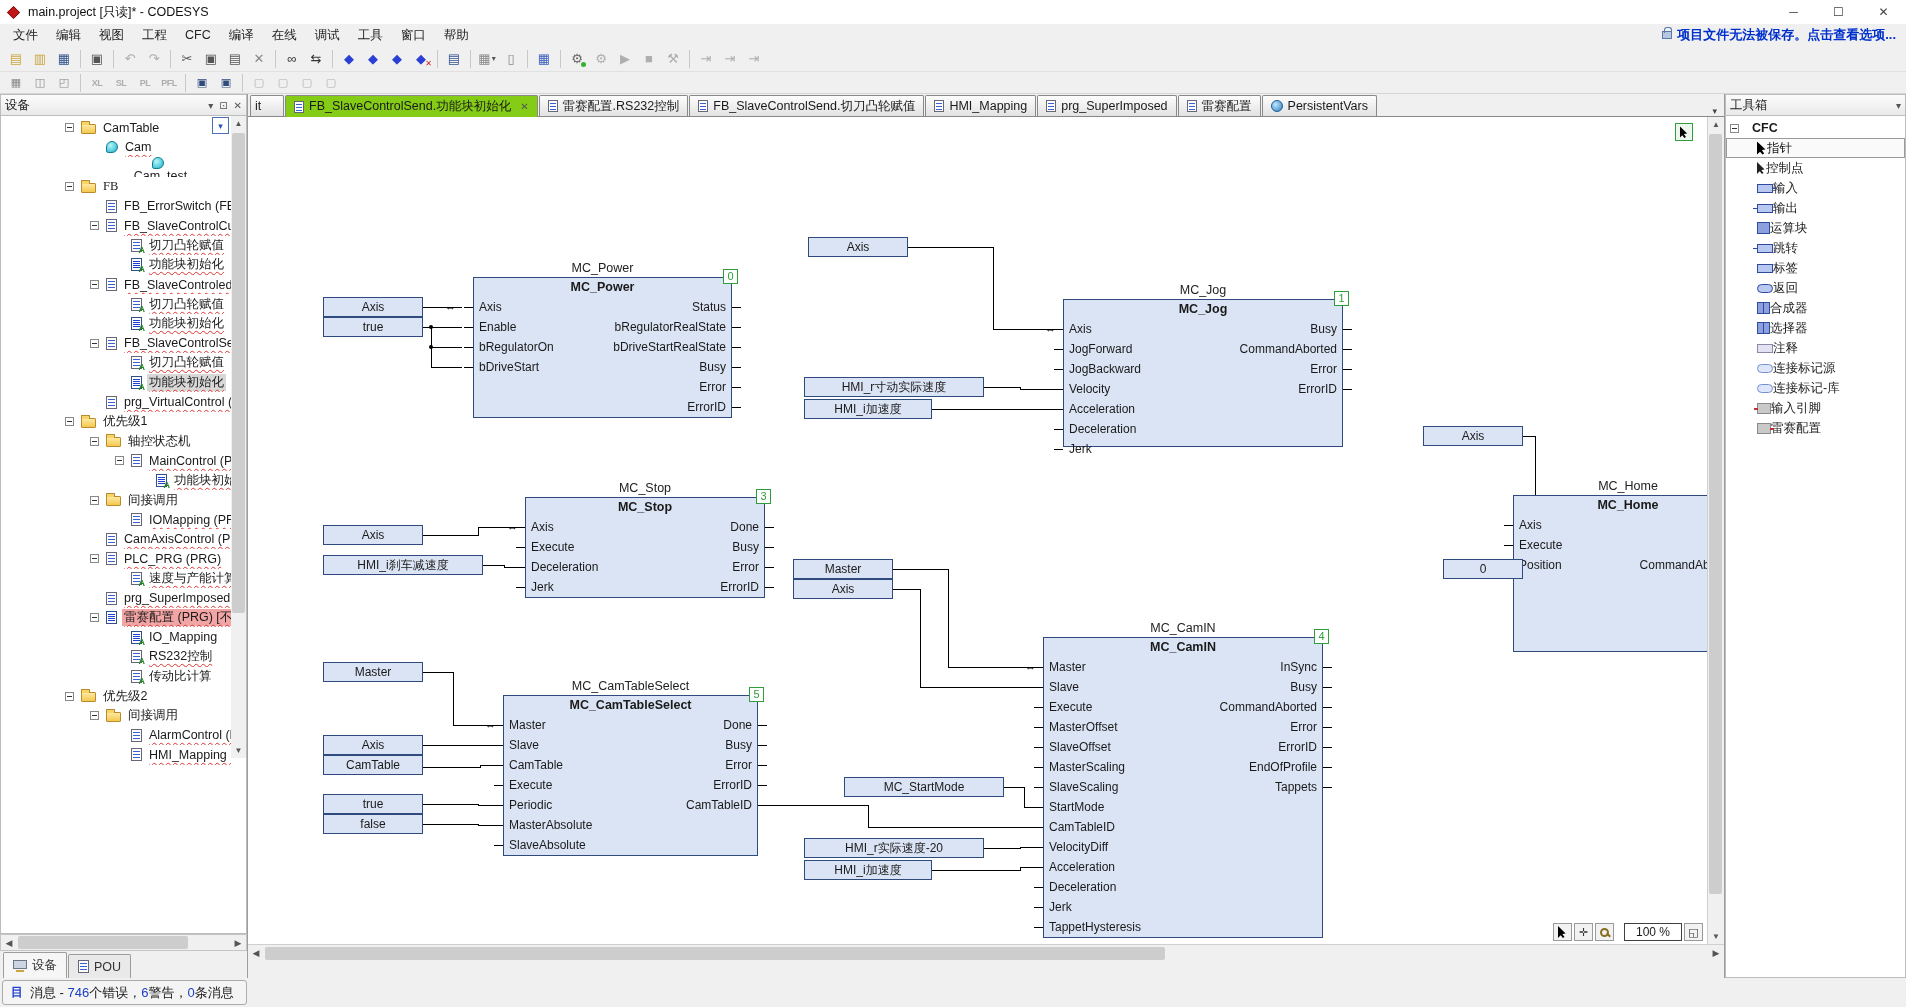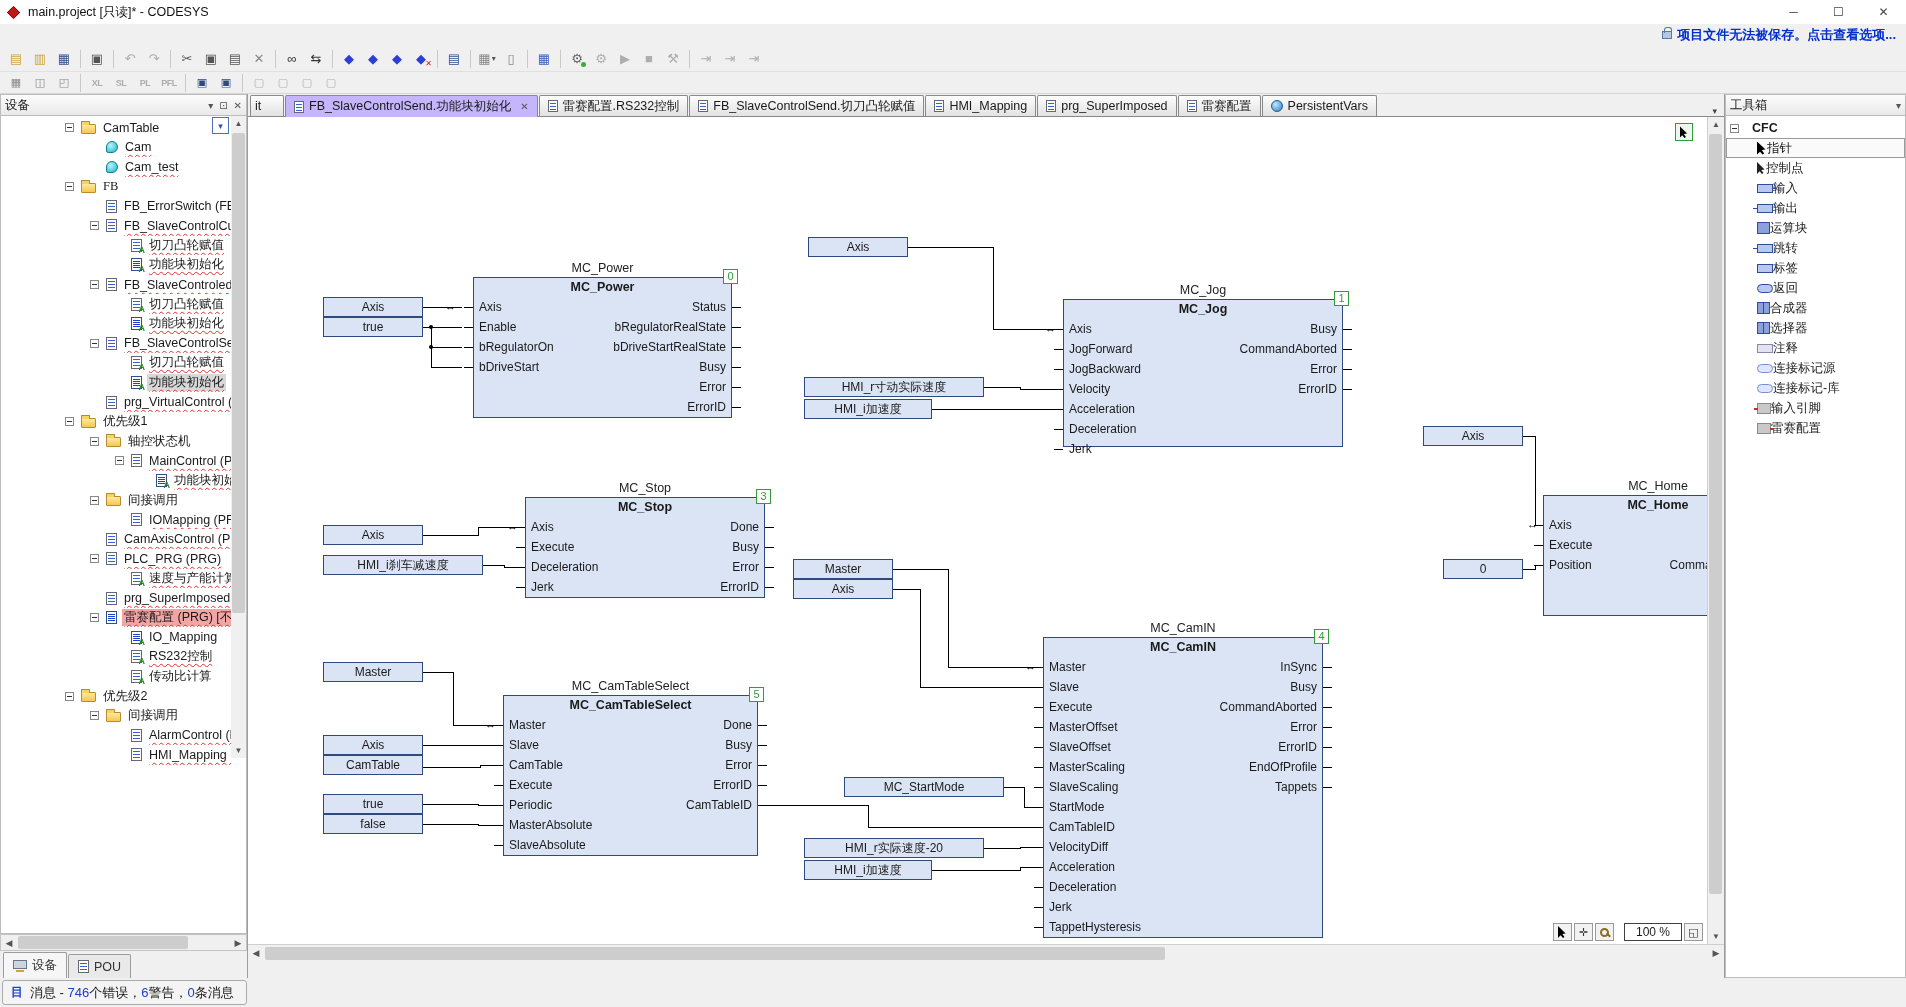--- a/index.html
+++ b/index.html
@@ -70,21 +70,21 @@
   .ico-device::after{content:'';position:absolute;left:2px;right:2px;bottom:-4px;border-bottom:2px solid #caa53d;}
   
   .vscroll{position:absolute;top:0;right:0;width:15px;background:#f0f0f0;}
   .vs-btn{height:15px;display:flex;align-items:center;justify-content:center;font-size:8px;color:#555;}
   .vs-thumb{position:absolute;left:1px;width:13px;background:#cdcdcd;border-radius:2px;}
   .tree-dd{position:absolute;top:1px;right:17px;width:17px;height:17px;background:#fff;border:1px solid #4a6fbd;color:#2b4fad;font-size:9px;display:flex;align-items:center;justify-content:center;}
   
   .center{flex:1;display:flex;flex-direction:column;min-width:0;}
   .tabbar{height:23px;display:flex;align-items:flex-end;background:#f0f0f0;border-bottom:1px solid #898989;padding-left:2px;}
   .etab{display:inline-flex;align-items:center;gap:5px;height:21px;padding:0 8px;margin-right:1px;border:1px solid #898989;border-bottom:none;border-radius:2px 2px 0 0;background:linear-gradient(#fdfdfd,#e2e2e2);font-size:12.5px;white-space:nowrap;}
-  .etab.active{background:#c4b5fd;height:22px;margin-bottom:-1px;}
+  .etab.active{background:#84cc16;height:22px;margin-bottom:-1px;}
   .etab.partial{width:34px;overflow:hidden;padding:0 4px;}
   .etab .tclose{font-size:10px;color:#555;margin-left:4px;}
   .etab .tico-doc{width:10px;height:12px;flex:none;}
   .ico-globe{width:12px;height:12px;border-radius:50%;background:radial-gradient(circle at 35% 35%,#bfe6ff,#2e7fc2);border:1px solid #1d5c94;flex:none;}
   .tabbar-dd{margin-left:auto;margin-right:3px;font-size:9px;color:#444;padding:0 4px;}
   .canvas-row{flex:1;display:flex;min-height:0;}
   .canvas{flex:1;position:relative;background:#fff;overflow:hidden;}
   svg.wires{position:absolute;left:0;top:0;pointer-events:none;}
   
   .fb{position:absolute;background:#dbe4f5;border:1px solid #2f4a7d;font-size:12px;}
@@ -139,20 +139,21 @@
   <span class="app-cube"></span>
   <span class="title-text">main.project [只读]* - CODESYS</span>
   <div class="win-ctrls">
     <span class="win-btn">─</span>
     <span class="win-btn">☐</span>
     <span class="win-btn close">✕</span>
   </div>
 </div>
 
 <div class="menubar">
+  <span id="menubar-items"><span class="menu-item">文件</span><span class="menu-item">编辑</span><span class="menu-item">视图</span><span class="menu-item">工程</span><span class="menu-item">CFC</span><span class="menu-item">编译</span><span class="menu-item">在线</span><span class="menu-item">调试</span><span class="menu-item">工具</span><span class="menu-item">窗口</span><span class="menu-item">帮助</span></span>
   <span class="notify">
     <span class="lock-ico"></span>
     <span>项目文件无法被保存。点击查看选项...</span>
   </span>
 </div>
 
 <div class="toolbar tb1" id="toolbar1">
     <span class="tb-btn">
       <span class="tb-g" style="color: rgb(202, 165, 61);">▤</span>
     </span>
@@ -314,21 +315,21 @@
               <span class="ebox"></span>
             </span>
             <span class="tico ico-folder"></span>
             <span class="tlabel">CamTable</span>
           </div>
           <div class="trow sq" style="padding-left: 89px;">
             <span class="texp"></span>
             <span class="tico ico-cam"></span>
             <span class="tlabel">Cam</span>
           </div>
-          <div class="trow sq" style="padding-left: 89px;">
+          <div class="trow sq" style="padding-left: 89px; flex-direction: column;">
             <span class="texp"></span>
             <span class="tico ico-cam"></span>
             <span class="tlabel">Cam_test</span>
           </div>
           <div class="trow" style="padding-left: 64px; font-family: Liberation Serif, serif;">
             <span class="texp">
               <span class="ebox"></span>
             </span>
             <span class="tico ico-folder"></span>
             <span class="tlabel">FB</span>
@@ -781,21 +782,21 @@
             </div>
             <div class="fb-row ri">
               <span>Jerk</span>
               <span></span>
             </div>
             <div class="fb-row ri">
               <span>TappetHysteresis</span>
               <span></span>
             </div>
           </div>
-          <div class="fb" style="left: 1295px; top: 378px; width: 230px; height: 121px;">
+          <div class="fb" style="left: 1265px; top: 378px; width: 230px; height: 157px;">
             <div class="fb-inst">MC_Home</div>
             <div class="fb-title">MC_Home</div>
             <div class="fb-row ri ro">
               <span>Axis</span>
             </div>
             <div class="fb-row ri ro">
               <span>Execute</span>
             </div>
             <div class="fb-row ri ro">
               <span>Position</span>

